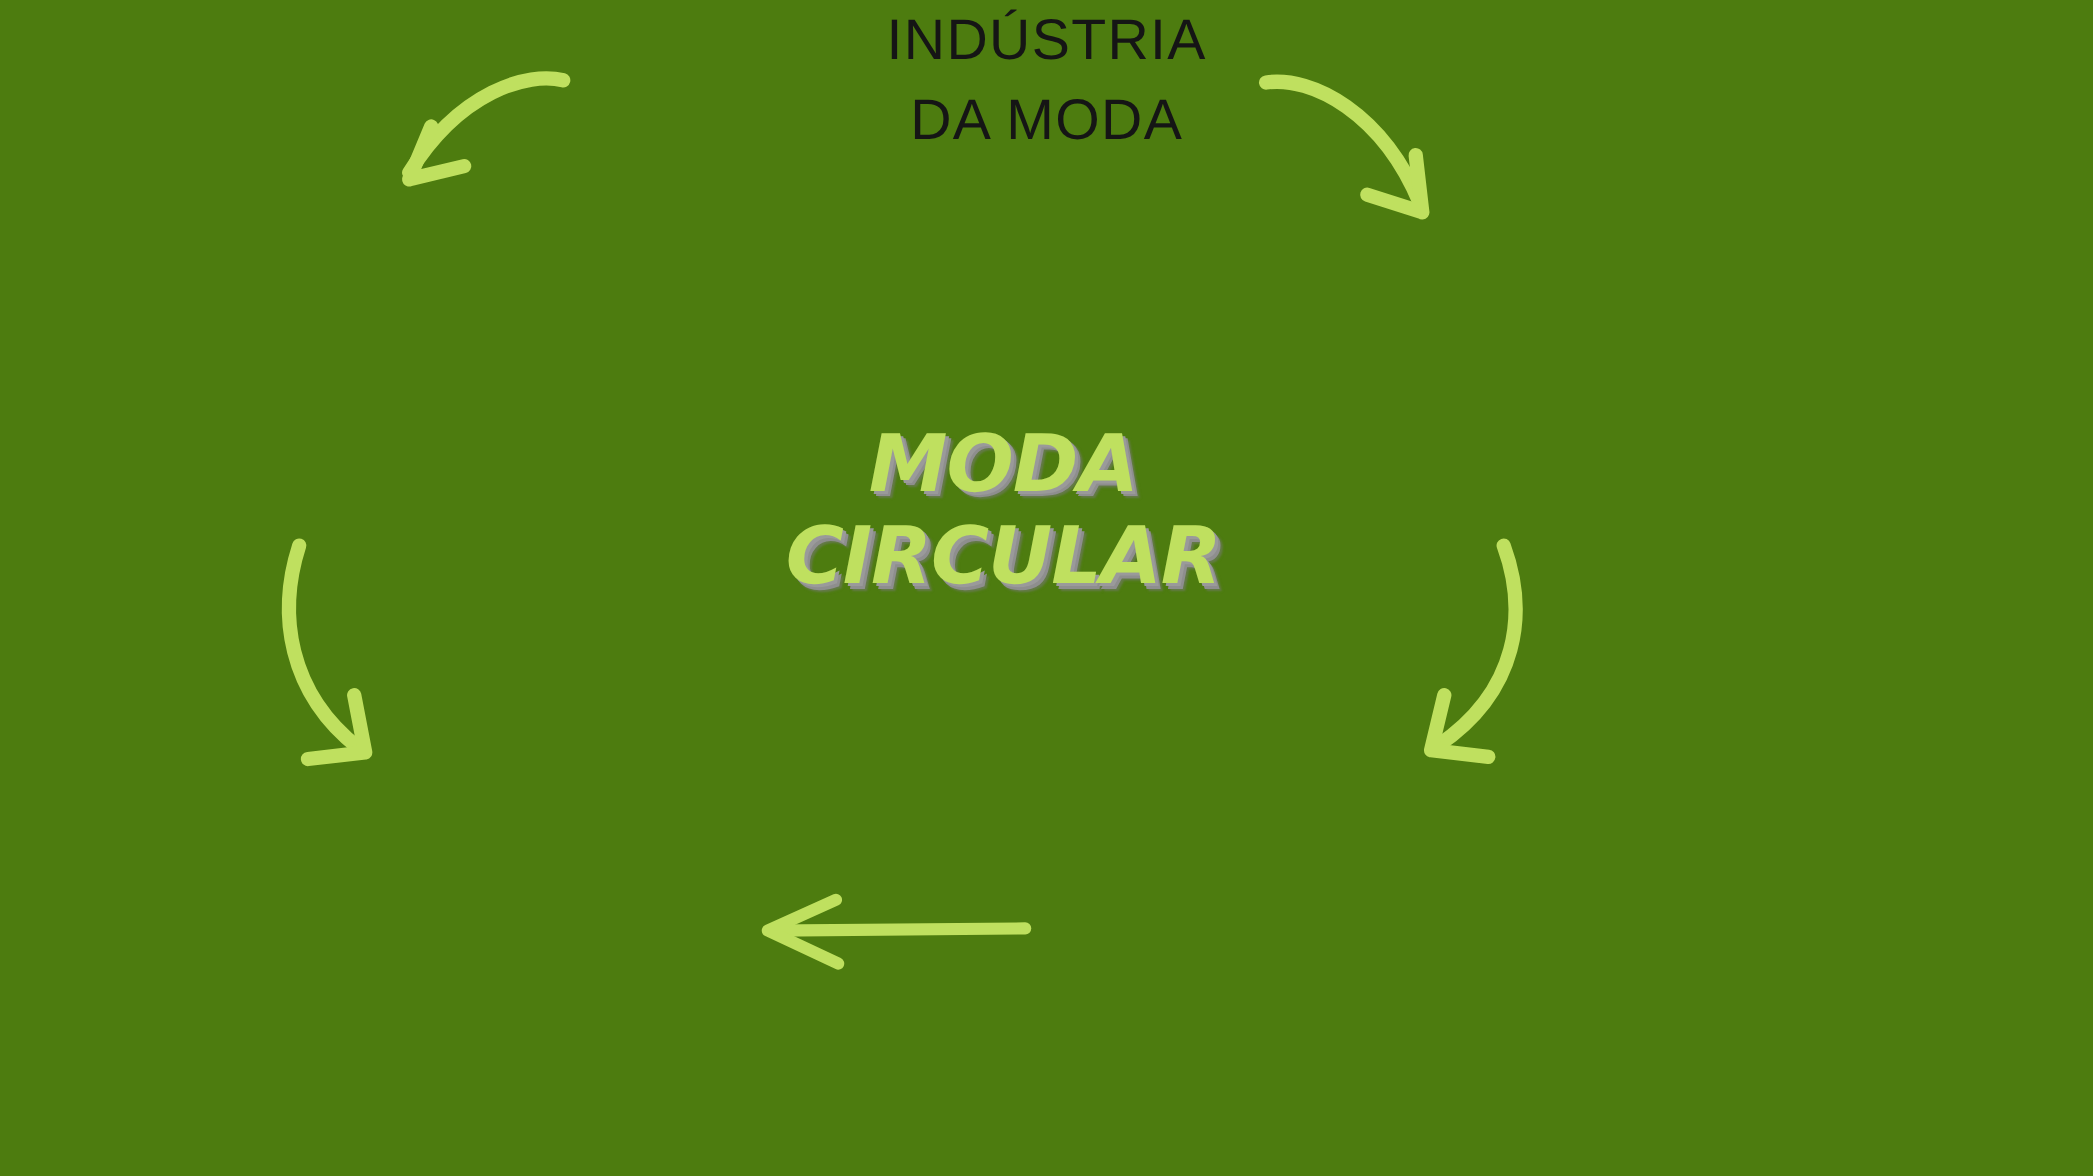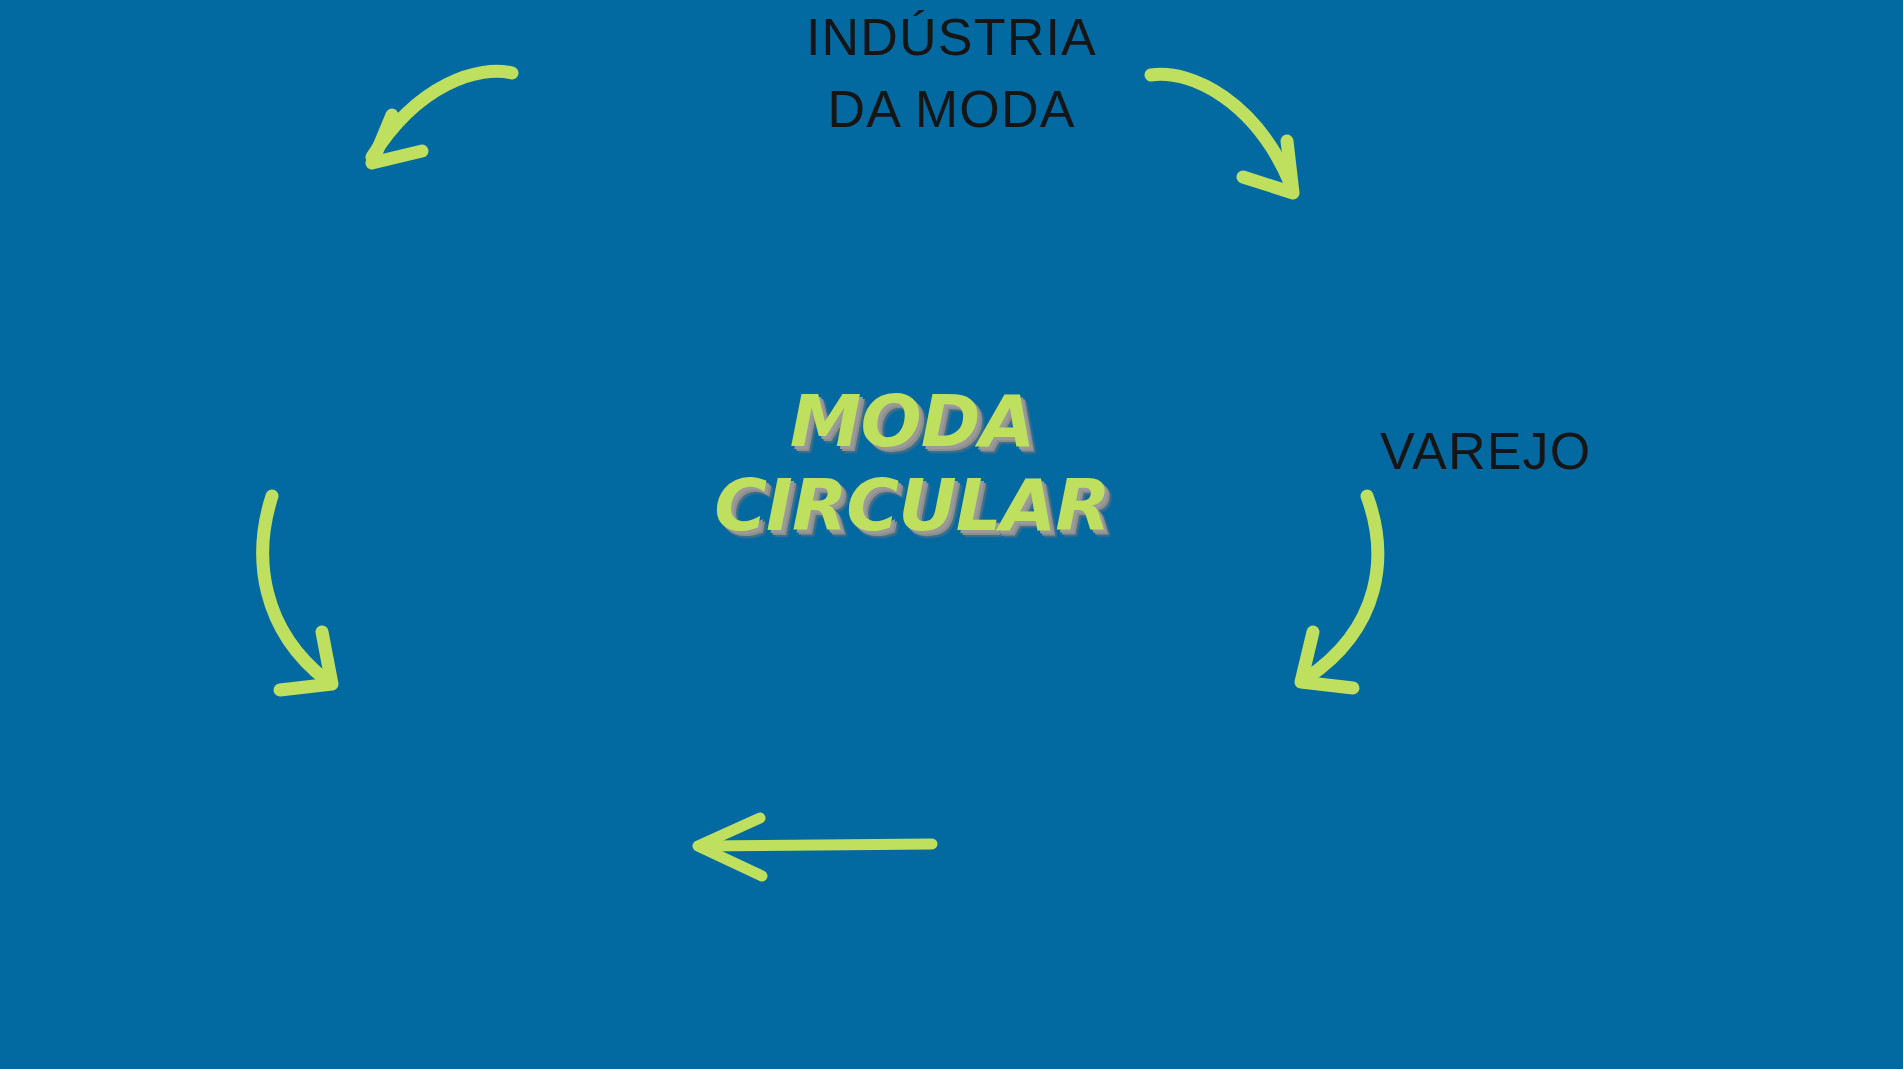--- a/index.html
+++ b/index.html
@@ -10,21 +10,21 @@
     width: 1903px;
     height: 1069px;
     overflow: hidden;
     background: #f7f7f5;
     font-family: "Liberation Sans", sans-serif;
   }
   #diagram {
     position: relative;
     width: 1903px;
     height: 1069px;
-    background: #0369a1;
+    background: #4d7c0f;
   }
 
   
   .node-label {
     position: absolute;
     color: #151515;
     font-family: "Liberation Sans", sans-serif;
     font-weight: 400;
     font-size: 52px;
     line-height: 1.38;
@@ -118,21 +118,20 @@
   </svg>
 
   <svg class="arrow-svg a-left-down" width="180" height="230" viewBox="0 0 180 230">
     <path d="M42 16 C 22 78, 32 150, 96 200" fill="none" stroke="#bfe05f" stroke-width="13" stroke-linecap="round"></path>
     <path d="M102 204 L 92 152 M102 204 L 50 210" fill="none" stroke="#bfe05f" stroke-width="13" stroke-linecap="round"></path>
   </svg>
 
   <div class="node-label n-industria-moda">INDÚSTRIA
 DA MODA</div>
 
-  <div class="node-label n-varejo">VAREJO</div>
 
 
 
 
   <div class="center-mark">MODA
 CIRCULAR</div>
 
 </div>
 
 </body></html>

